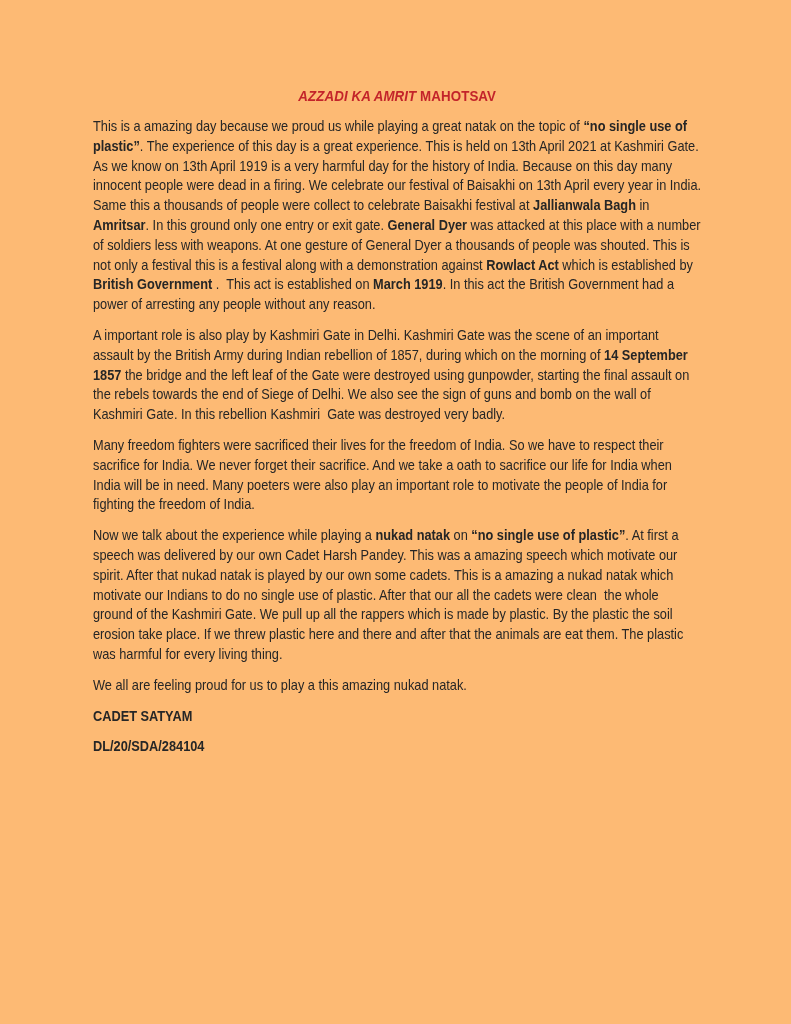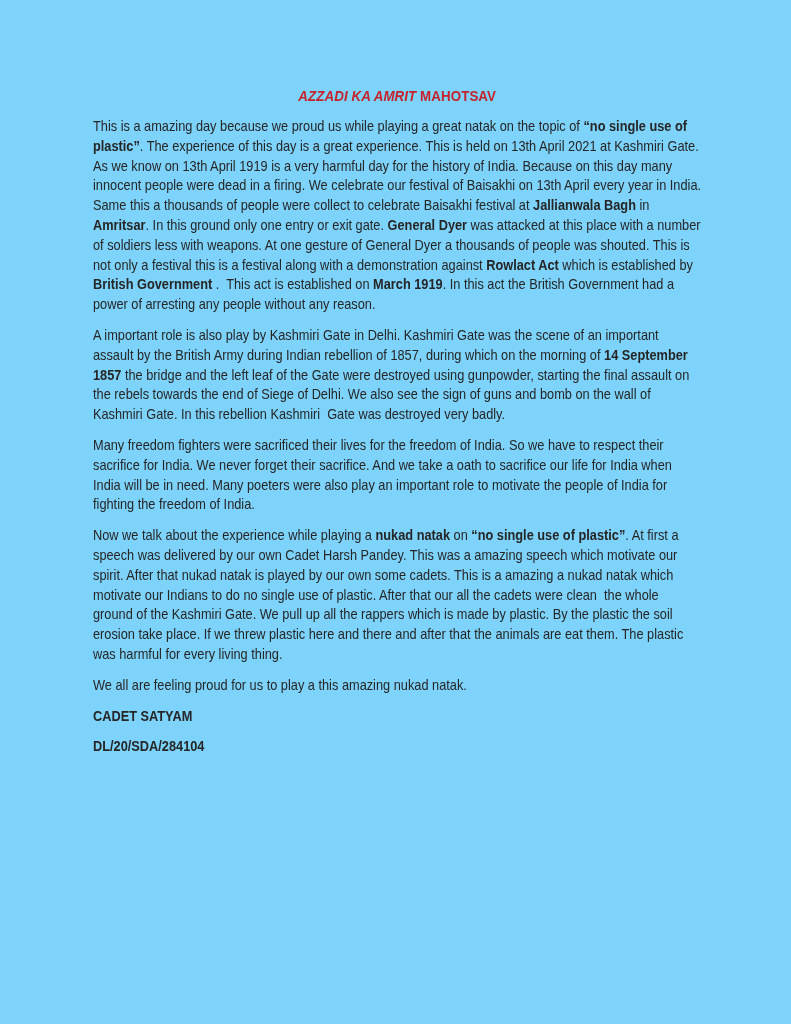--- a/index.html
+++ b/index.html
@@ -44,21 +44,21 @@
     line-height: 19.8px;
     font-weight: 700;
     white-space: pre-wrap;
   }
   .b { font-weight: 700; }
   .i { font-style: italic; }
 </style>
 </head>
 <body>
 
-<div class="page" style="background: #7dd3fc;">
+<div class="page" style="background: #fdba74;">
 
   <div class="content" style="color: rgb(38, 38, 38);">
 
     <h1 class="doc-title" style="color: rgb(195, 36, 42);"><span class="b i">AZZADI KA AMRIT </span><span class="b">MAHOTSAV</span></h1>
 
     <p class="body-para"><span>This is a amazing day because we proud us while playing a great natak on the topic of </span><span class="b">“no single use of plastic”</span><span>. The experience of this day is a great experience. This is held on 13th April 2021 at Kashmiri Gate. As we know on 13th April 1919 is a very harmful day for the history of India. Because on this day many innocent people were dead in a firing. We celebrate our festival of Baisakhi on 13th April every year in India. Same this a thousands of people were collect to celebrate Baisakhi festival at </span><span class="b">Jallianwala Bagh</span><span> in </span><span class="b">Amritsar</span><span>. In this ground only one entry or exit gate. </span><span class="b">General Dyer</span><span> was attacked at this place with a number of soldiers less with weapons. At one gesture of General Dyer a thousands of people was shouted. This is not only a festival this is a festival along with a demonstration against </span><span class="b">Rowlact Act</span><span> which is established by </span><span class="b">British Government</span><span> .  This act is established on </span><span class="b">March 1919</span><span>. In this act the British Government had a power of arresting any people without any reason.</span></p>
 
     <p class="body-para"><span>A important role is also play by Kashmiri Gate in Delhi. Kashmiri Gate was the scene of an important assault by the British Army during Indian rebellion of 1857, during which on the morning of </span><span class="b">14 September 1857</span><span> the bridge and the left leaf of the Gate were destroyed using gunpowder, starting the final assault on the rebels towards the end of Siege of Delhi. We also see the sign of guns and bomb on the wall of Kashmiri Gate. In this rebellion Kashmiri  Gate was destroyed very badly.</span></p>
 
     <p class="body-para"><span>Many freedom fighters were sacrificed their lives for the freedom of India. So we have to respect their sacrifice for India. We never forget their sacrifice. And we take a oath to sacrifice our life for India when India will be in need. Many poeters were also play an important role to motivate the people of India for fighting the freedom of India.</span></p>

